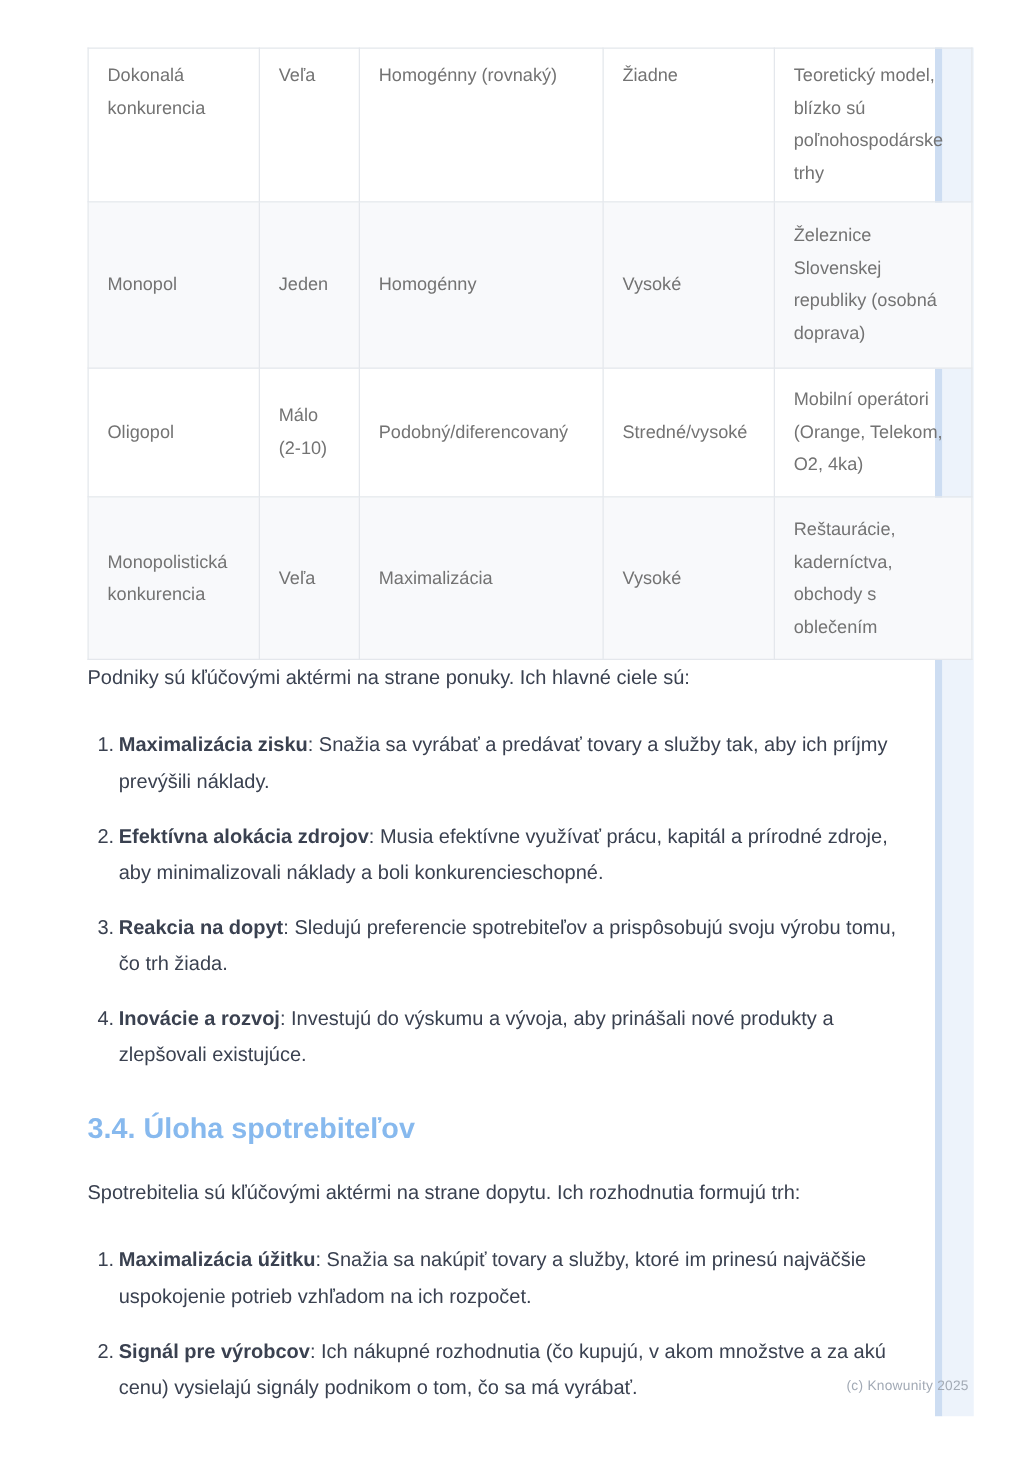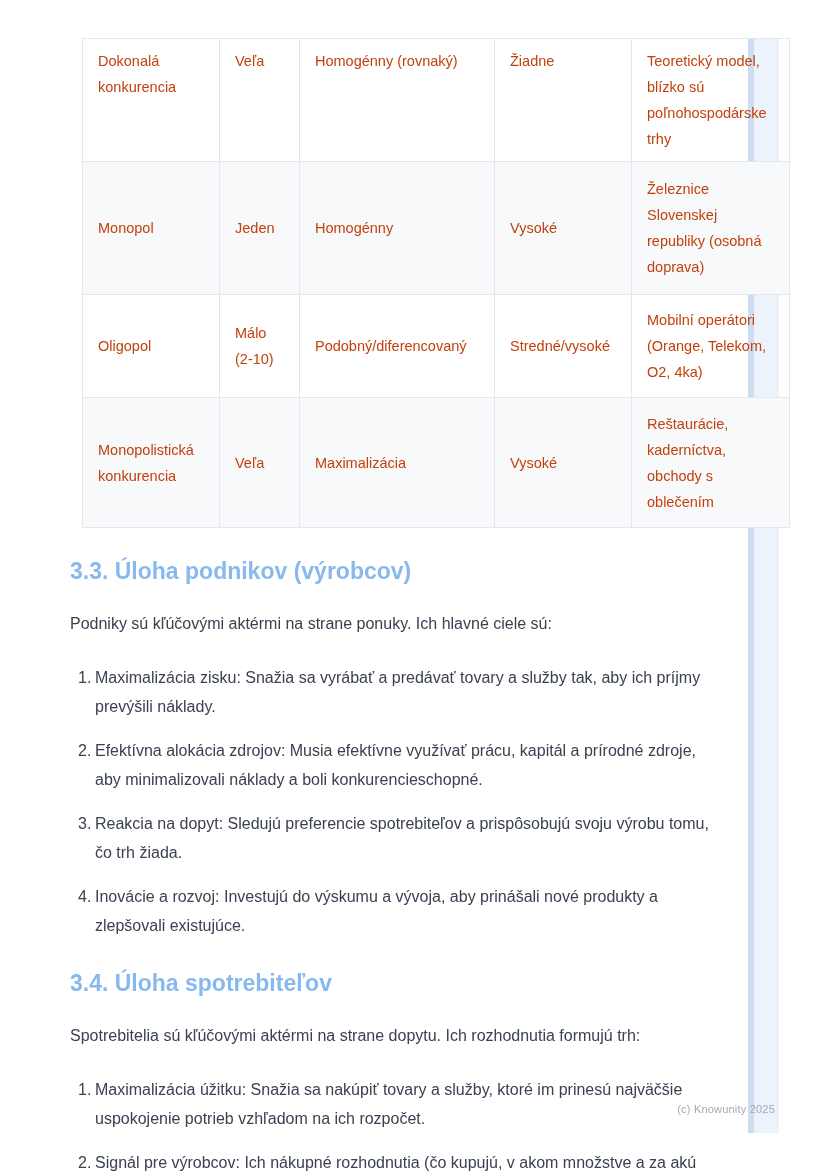--- a/index.html
+++ b/index.html
@@ -19,21 +19,21 @@
   .stripe-panel{
     position:absolute;left:754px;top:38px;width:25px;height:1095px;
     background:#edf3fb;z-index:1;
   }
   .content{
     position:absolute;left:70px;top:38px;width:707px;z-index:2;
   }
   
   table.market{
     border-collapse:collapse;table-layout:fixed;width:707px;
-    font-size:14.5px;line-height:26px;color:#c2410c;margin-left:12px;
+    font-size:14.5px;line-height:26px;color:#737373;
   }
   table.market td{
     border:1px solid #e4e7ec;
     padding:9px 15px;
     vertical-align:middle;
     word-wrap:break-word;
   }
   tr.row-top td{vertical-align:top;}
   tr.row-shade{background:#f8f9fb;}
   tr.r1{height:114px;}
@@ -52,21 +52,21 @@
   ol.sec-list{
     list-style:none;margin:0 0 4px 0;padding:0;
   }
   ol.sec-list li{
     display:flex;
     font-size:16px;line-height:29px;
     margin:0 0 15px 0;
   }
   .li-num{flex:0 0 25px;box-sizing:border-box;padding-left:8px;}
   .li-body{flex:1;}
-  .li-term{font-weight:400;}
+  .li-term{font-weight:700;}
   
   .watermark{
     position:absolute;top:1103px;right:53px;
     font-size:11px;color:#a2aab5;z-index:5;
     letter-spacing:0.2px;
   }
 </style>
 </head>
 <body>
 
@@ -111,21 +111,20 @@
           <td>Monopolistická konkurencia</td>
           <td>Veľa</td>
           <td>Maximalizácia</td>
           <td>Vysoké</td>
           <td>Reštaurácie, kaderníctva, obchody s oblečením</td>
         </tr>
       </tbody>
     </table>
 
     <div class="section">
-      <h2 class="sec-heading">3.3. Úloha podnikov (výrobcov)</h2>
       <p class="sec-intro">Podniky sú kľúčovými aktérmi na strane ponuky. Ich hlavné ciele sú:</p>
       <ol class="sec-list">
         <li>
           <span class="li-num">1.</span>
           <span class="li-body"><span class="li-term">Maximalizácia zisku</span><span>: Snažia sa vyrábať a predávať tovary a služby tak, aby ich príjmy prevýšili náklady.</span></span>
         </li>
         <li>
           <span class="li-num">2.</span>
           <span class="li-body"><span class="li-term">Efektívna alokácia zdrojov</span><span>: Musia efektívne využívať prácu, kapitál a prírodné zdroje, aby minimalizovali náklady a boli konkurencieschopné.</span></span>
         </li>

